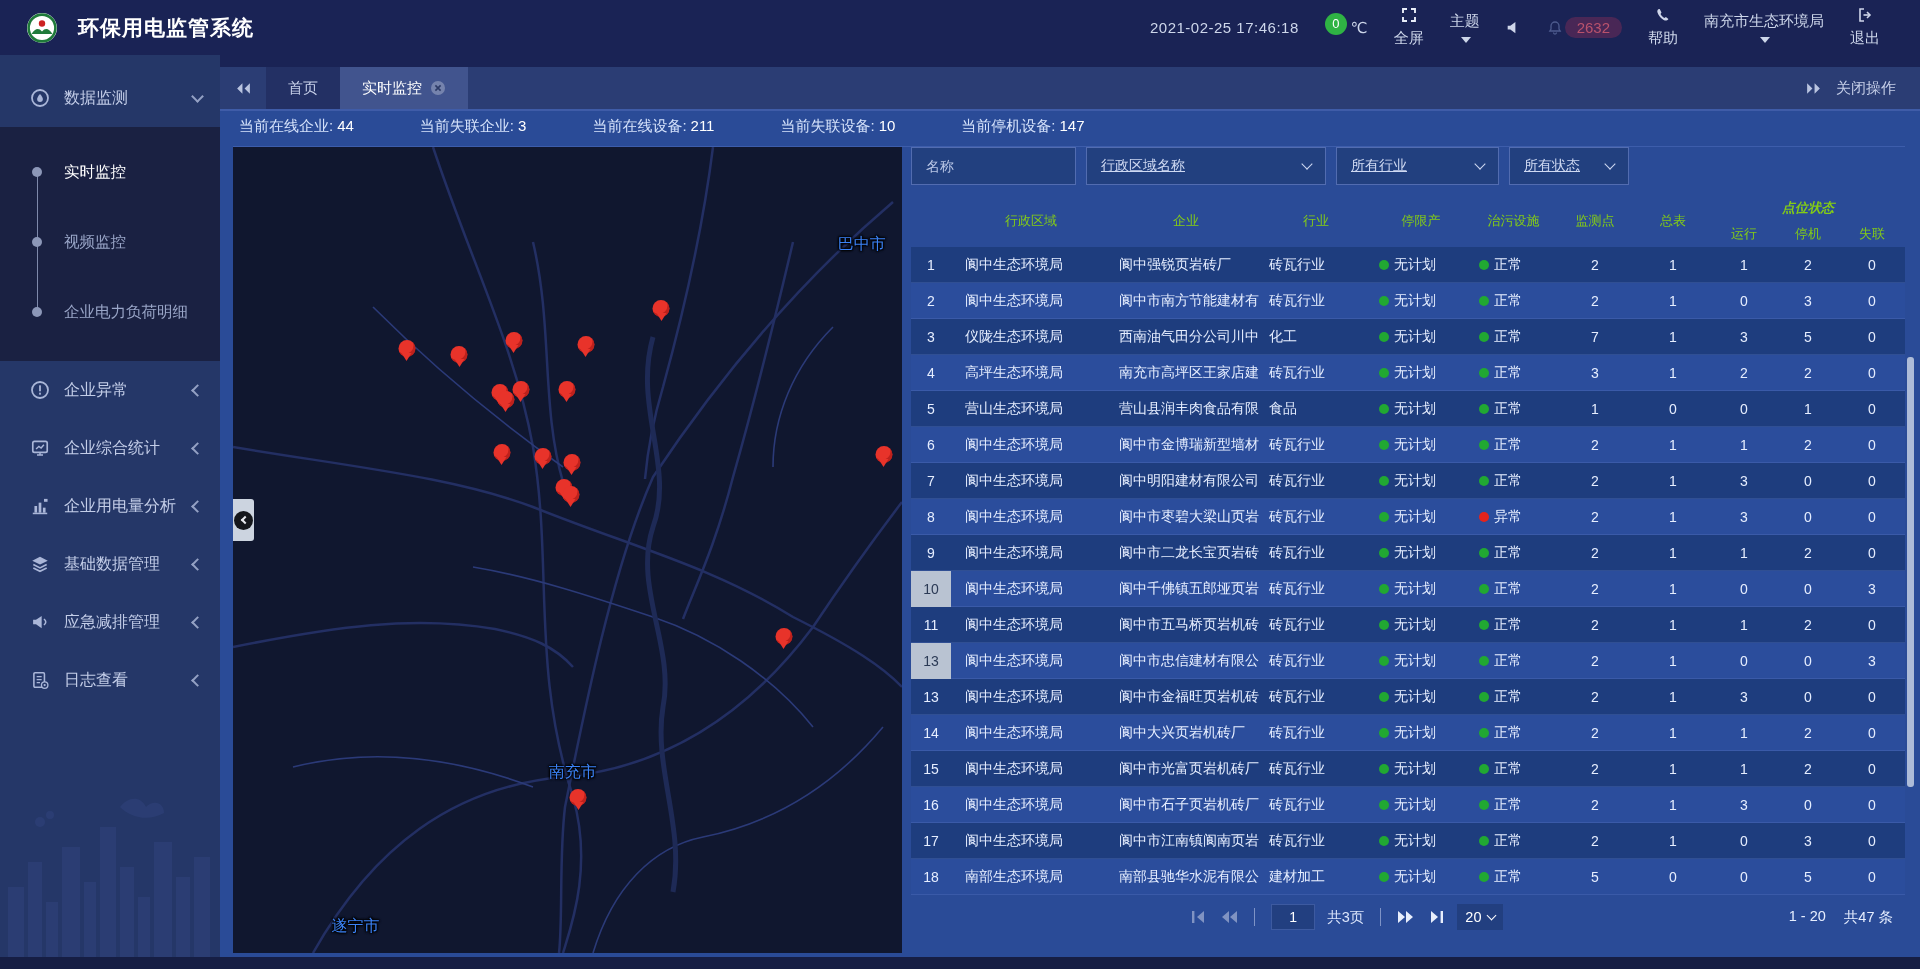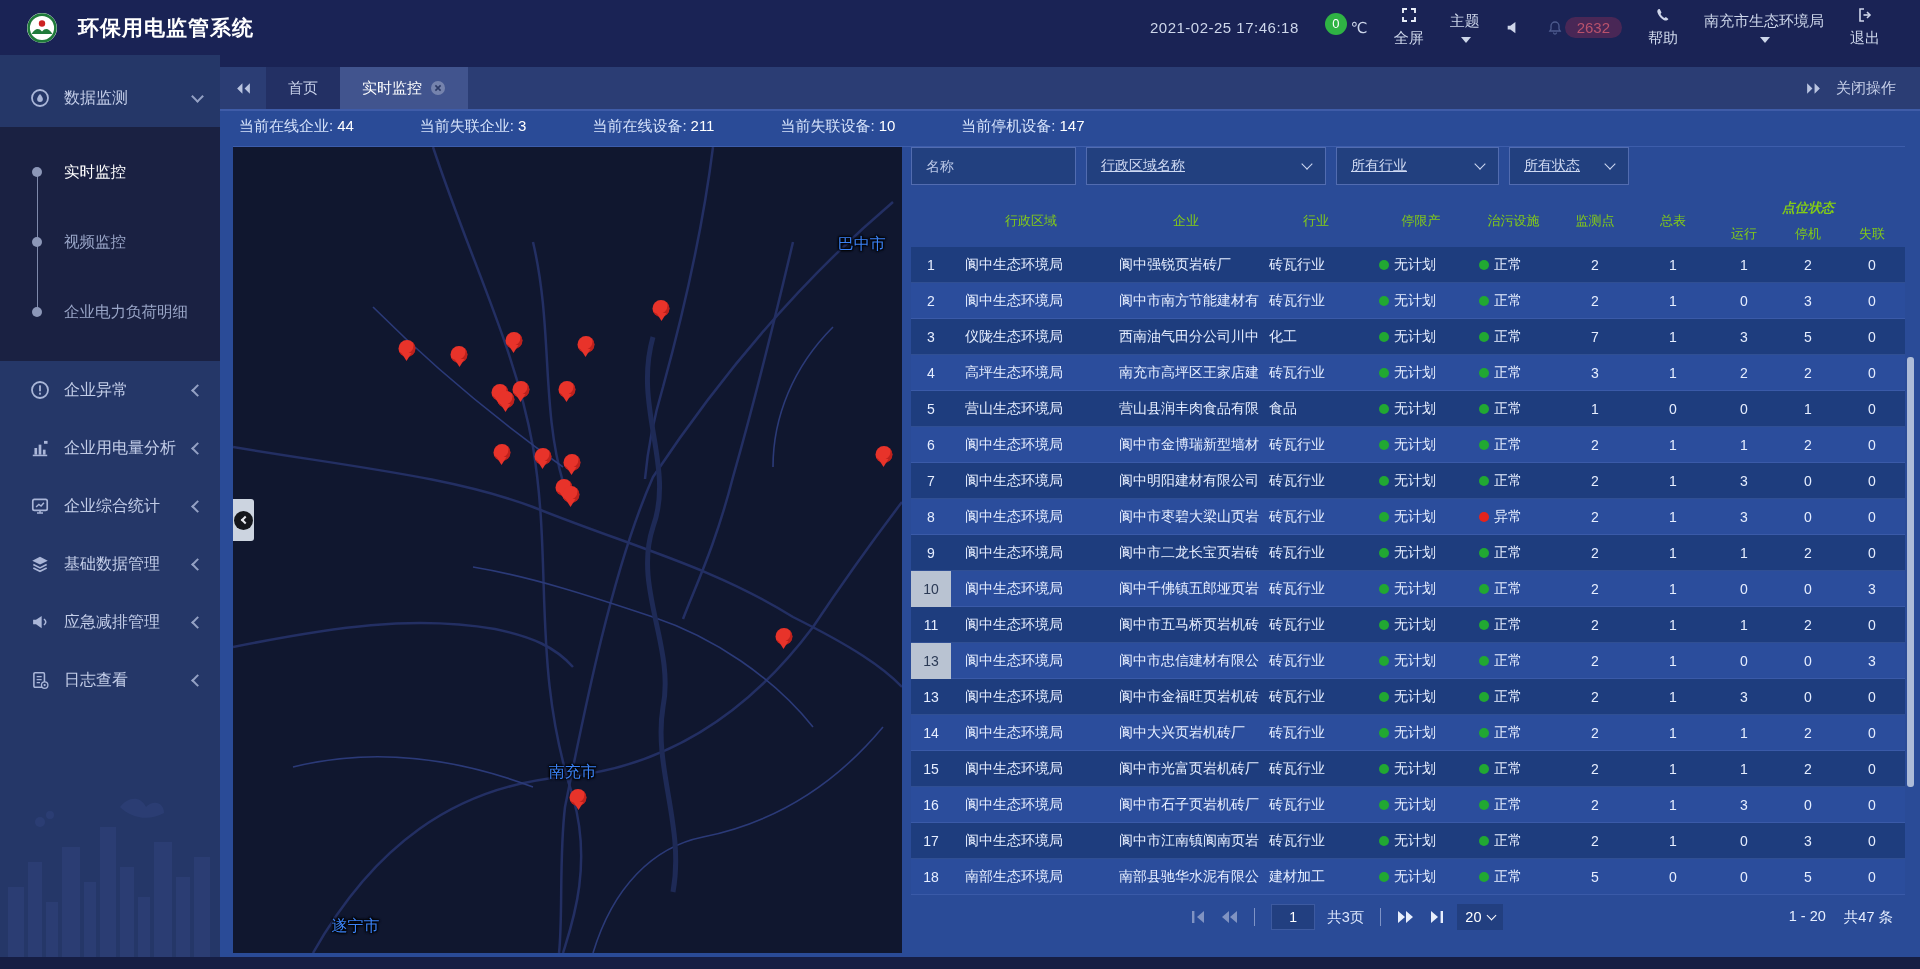--- a/index.html
+++ b/index.html
@@ -216,38 +216,38 @@
                   <rect x="8.2" y="4.8" width="1.6" height="5.4" fill="currentColor"></rect>
                   <rect x="8.2" y="11.4" width="1.6" height="1.8" fill="currentColor"></rect>
                 </svg></span>
               <span class="nav-label">企业异常</span>
               <i class="chev left"></i>
             </div>
           </div>
           <div class="nav-group">
             <div class="nav-item">
               <span class="nav-icon"><svg viewBox="0 0 18 18">
+                  <rect x="2.5" y="3" width="13" height="10" rx="1.5" fill="none" stroke="currentColor" stroke-width="1.5"></rect>
+                  <path d="M5.5 10l2.5-2.5 2 1.5 2.5-3" fill="none" stroke="currentColor" stroke-width="1.3"></path>
+                  <path d="M9 13v2.3M6.3 15.3h5.4" stroke="currentColor" stroke-width="1.3"></path>
+                </svg></span>
+              <span class="nav-label">企业综合统计</span>
+              <i class="chev left"></i>
+            </div>
+          </div>
+          <div class="nav-group">
+            <div class="nav-item">
+              <span class="nav-icon"><svg viewBox="0 0 18 18">
                   <path d="M2.5 15.7h13" stroke="currentColor" stroke-width="1.4"></path>
                   <rect x="4" y="9" width="2.4" height="6" fill="currentColor"></rect>
                   <rect x="7.8" y="6" width="2.4" height="9" fill="currentColor"></rect>
                   <rect x="11.6" y="10.5" width="2.4" height="4.5" fill="currentColor"></rect>
                   <path d="M12.6 2.6h3.2v2.6h-3.2z" fill="currentColor"></path>
                 </svg></span>
               <span class="nav-label">企业用电量分析</span>
-              <i class="chev left"></i>
-            </div>
-          </div>
-          <div class="nav-group">
-            <div class="nav-item">
-              <span class="nav-icon"><svg viewBox="0 0 18 18">
-                  <rect x="2.5" y="3" width="13" height="10" rx="1.5" fill="none" stroke="currentColor" stroke-width="1.5"></rect>
-                  <path d="M5.5 10l2.5-2.5 2 1.5 2.5-3" fill="none" stroke="currentColor" stroke-width="1.3"></path>
-                  <path d="M9 13v2.3M6.3 15.3h5.4" stroke="currentColor" stroke-width="1.3"></path>
-                </svg></span>
-              <span class="nav-label">企业综合统计</span>
               <i class="chev left"></i>
             </div>
           </div>
           <div class="nav-group">
             <div class="nav-item">
               <span class="nav-icon"><svg viewBox="0 0 18 18">
                   <path d="M9 2.5L16 6 9 9.5 2 6z" fill="currentColor"></path>
                   <path d="M3 9.5L9 12.5 15 9.5" fill="none" stroke="currentColor" stroke-width="1.5"></path>
                   <path d="M3 12.5L9 15.5 15 12.5" fill="none" stroke="currentColor" stroke-width="1.5"></path>
                 </svg></span>

